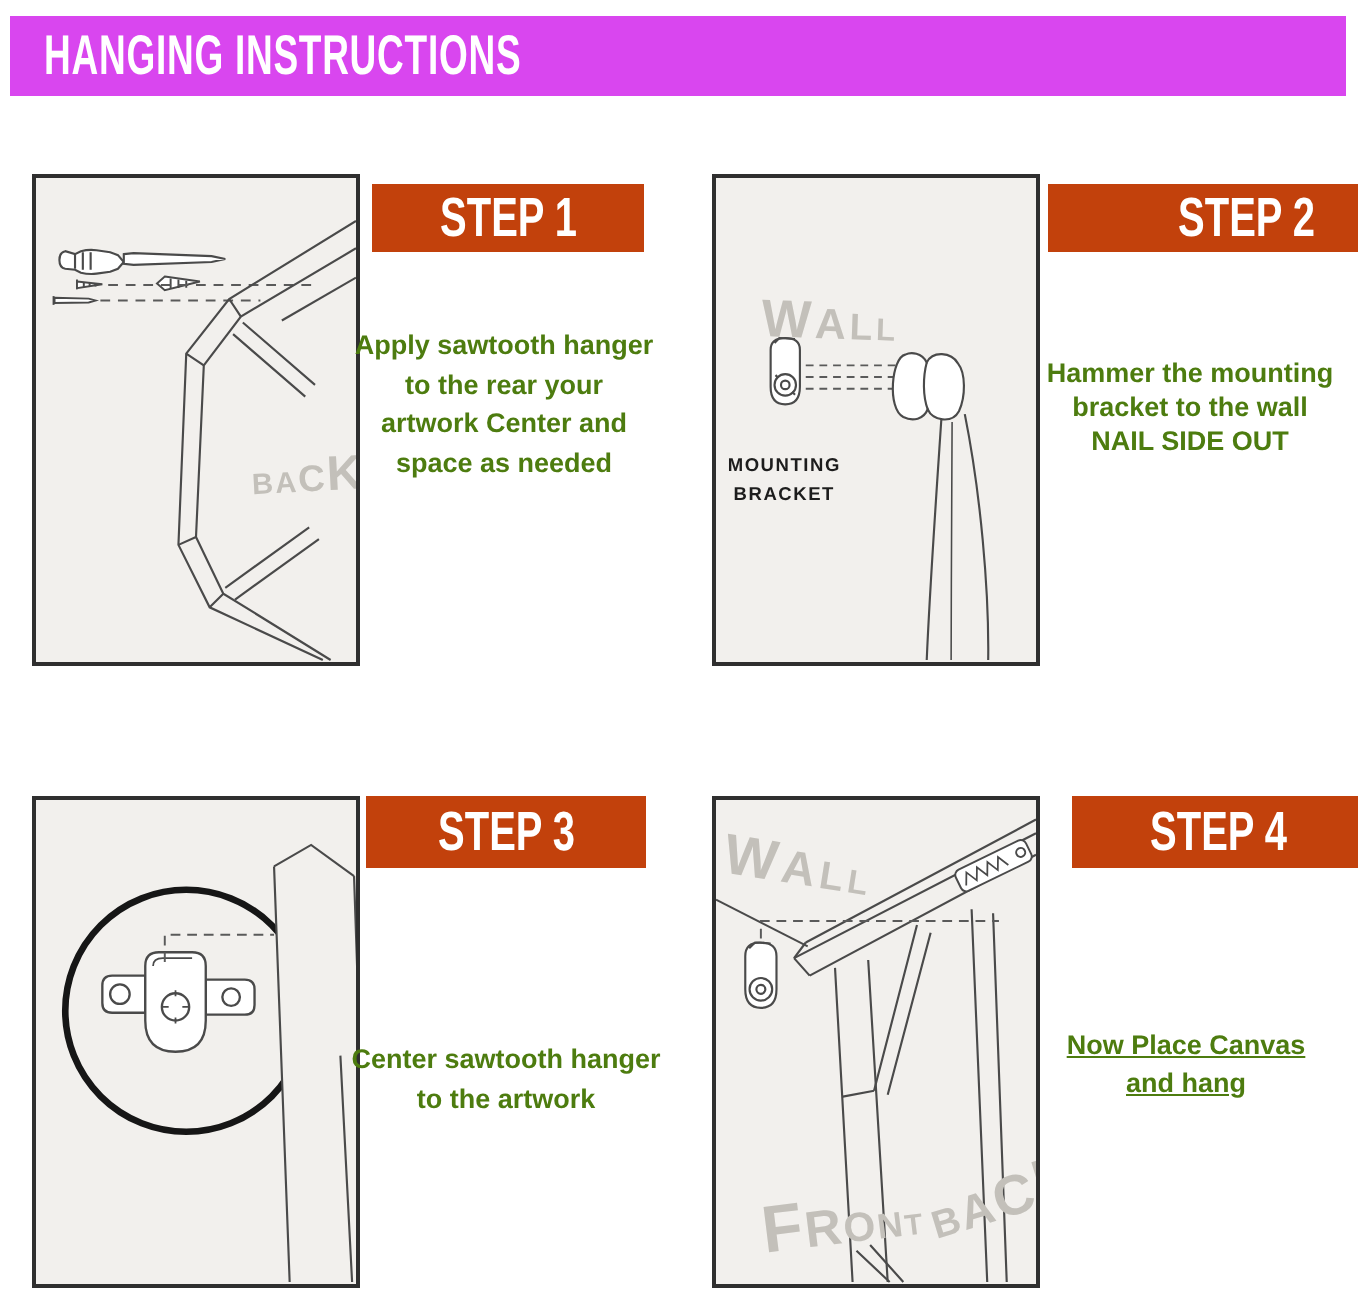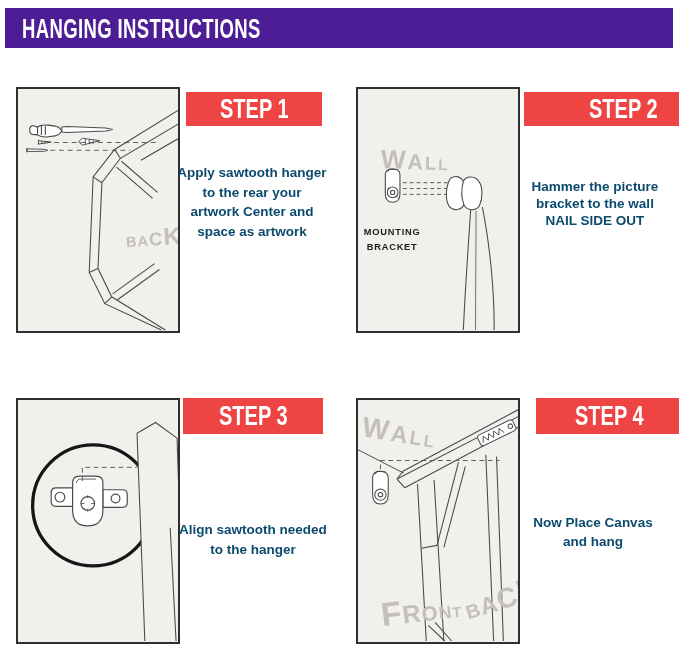--- a/index.html
+++ b/index.html
@@ -1,44 +1,44 @@
 <!DOCTYPE html>
 <html><head>
 <meta charset="utf-8">
 <style>
   html,body{margin:0;padding:0;background:#fff;}
   .page{position:relative;width:679px;height:648px;background:#ffffff;
         font-family:"Liberation Sans",sans-serif;overflow:hidden;}
 
   .top-banner{position:absolute;left:5px;top:8px;width:668px;height:40px;
-              background:#4c1d95;display:flex;align-items:center;}
+              background:#d946ef;display:flex;align-items:center;}
   .title-text{font-size:25px;font-weight:bold;color:#ffffff;white-space:nowrap;
               transform:scale(0.74,1.12);transform-origin:0 50%;margin-left:17px;letter-spacing:0.5px;}
 
   .illus{position:absolute;width:164px;height:246px;background:#F2F0ED;
          border:2px solid #2f2f2f;box-sizing:border-box;}
   .illus svg{display:block;width:100%;height:100%;font-weight:bold;}
   #p1{left:16px;top:87px;}  #p2{left:356px;top:87px;}
   #p3{left:16px;top:398px;} #p4{left:356px;top:398px;}
 
-  .step-banner{position:absolute;background:#ef4444;display:flex;
+  .step-banner{position:absolute;background:#c2410c;display:flex;
                align-items:center;justify-content:center;}
   .step-label{font-size:27px;font-weight:bold;color:#ffffff;white-space:nowrap;
               transform:scale(0.74,1.02);}
   #b1{left:186px;top:92px;width:136px;height:34px;}
   #b2{left:524px;top:92px;width:142px;height:34px;padding-left:28px;}
   #b3{left:183px;top:398px;width:140px;height:36px;text-align:right;}
   #b4{left:536px;top:398px;width:147px;height:36px;}
 
   .caption{position:absolute;width:170px;text-align:center;font-weight:bold;
-           color:#0c4a6e;font-size:13.5px;}
+           color:#4d7c0f;font-size:13.5px;}
   #c1{left:167px;top:163px;line-height:19.5px;}
   #c2{left:510px;top:178px;line-height:17px;}
   #c3{left:168px;top:520px;line-height:20px;}
-  #c4{left:508px;top:513px;line-height:19px;}
+  #c4{left:508px;top:513px;line-height:19px;text-decoration:underline;}
 </style>
 </head>
 <body>
 
 <div class="page">
 
   <header class="top-banner">
     <span class="title-text">HANGING INSTRUCTIONS</span>
   </header>
 
@@ -166,29 +166,29 @@
     <span class="step-label">STEP 3</span>
   </div>
   <div class="step-banner" id="b4">
     <span class="step-label">STEP 4</span>
   </div>
 
   <div class="caption" id="c1">
     <div>Apply sawtooth hanger</div>
     <div>to the rear your</div>
     <div>artwork Center and</div>
-    <div>space as artwork</div>
+    <div>space as needed</div>
   </div>
   <div class="caption" id="c2">
-    <div>Hammer the picture</div>
+    <div>Hammer the mounting</div>
     <div>bracket to the wall</div>
     <div>NAIL SIDE OUT</div>
   </div>
   <div class="caption" id="c3">
-    <div>Align sawtooth needed</div>
-    <div>to the hanger</div>
+    <div>Center sawtooth hanger</div>
+    <div>to the artwork</div>
   </div>
   <div class="caption" id="c4">
     <div>Now Place Canvas</div>
     <div>and hang</div>
   </div>
 
 </div>
 
 </body></html>

